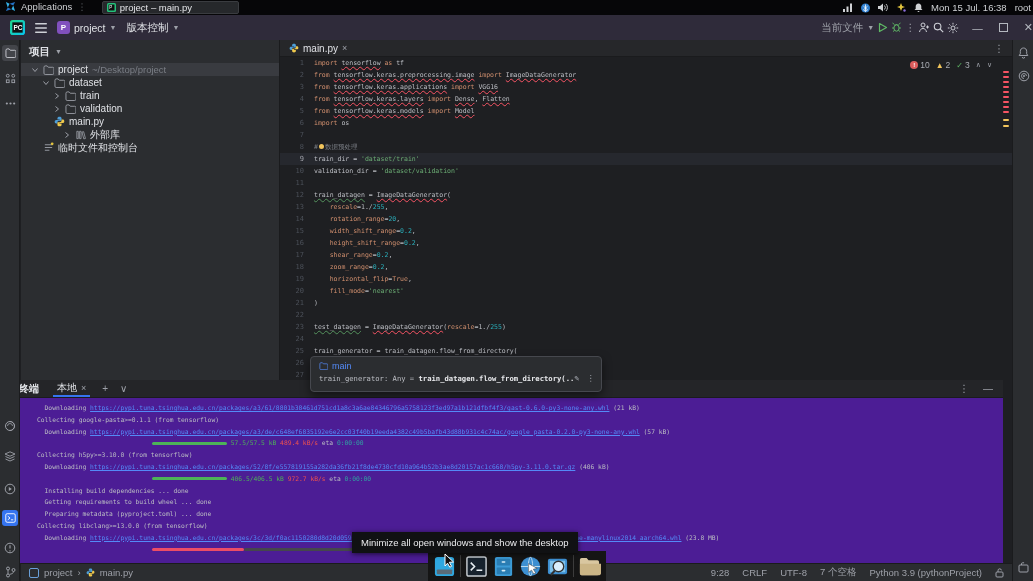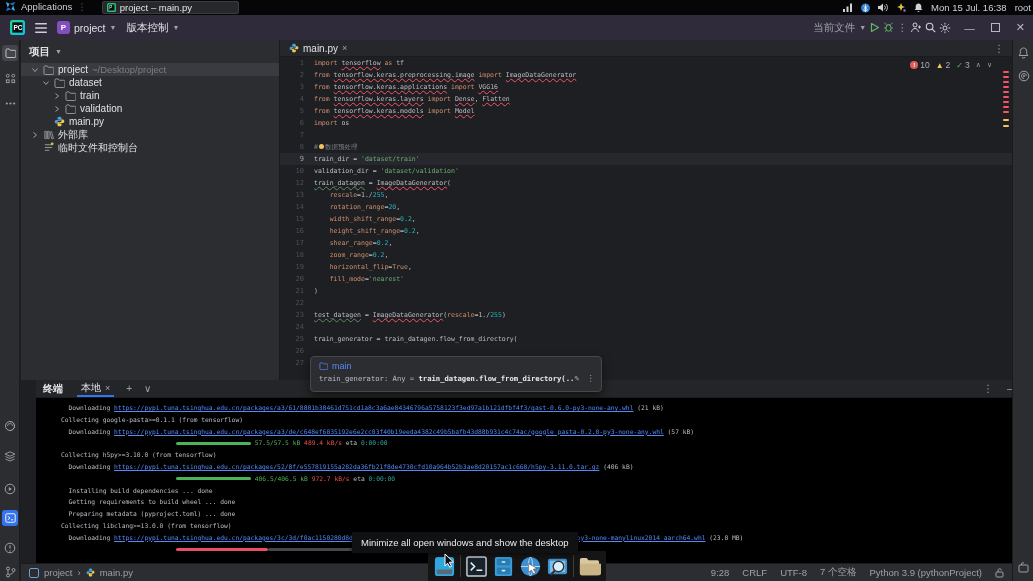--- a/index.html
+++ b/index.html
@@ -13,21 +13,21 @@
   .win-btn{display:flex;align-items:center;gap:4px;background:#26282b;border:1px solid #3a3c40;
     border-radius:2px;height:11px;padding:0 46px 0 4px;margin-left:10px;color:#e4e5e8;}
   .sys-right{margin-left:auto;display:flex;align-items:center;gap:8px;padding-right:2px;white-space:nowrap;}
   
   #header{position:absolute;top:15px;left:0;width:1033px;height:25px;background:#2f2b3a;
     display:flex;align-items:center;color:#dfe1e5;font-size:10.5px;}
   .hd-item{display:flex;align-items:center;gap:4px;margin-left:10px;}
   .avatar{width:13px;height:13px;border-radius:3px;background:#8150be;color:#fff;font-size:8px;
     display:flex;align-items:center;justify-content:center;font-weight:bold;}
   .chev{color:#9da0a8;font-size:7px;}
-  .hd-right{margin-left:auto;display:flex;align-items:center;gap:3px;padding-right:8px;color:#9da0a8;}
+  .hd-right{margin-left:auto;display:flex;align-items:center;gap:3px;color:#9da0a8;}
   .wctl{display:flex;align-items:center;gap:16px;margin-left:10px;color:#b4b8bf;}
   .maxbox{width:7px;height:7px;border:1px solid #b4b8bf;display:inline-block;}
   
   #leftstrip{position:absolute;left:0;top:40px;width:20px;height:541px;background:#2b2d30;
     border-right:1px solid #1a1b1d;box-sizing:border-box;z-index:6;}
   .ls{position:absolute;left:2px;width:16px;height:16px;border-radius:3px;
     display:flex;align-items:center;justify-content:center;}
   .ls.on-gray{background:#43454a;}
   .ls.on-blue{background:#3574f0;}
   #rightstrip{position:absolute;left:1012px;top:40px;width:21px;height:541px;background:#2b2d30;
@@ -71,21 +71,21 @@
   .mark.y{background:#f2c55c;}
   
   #ctx-popup{position:absolute;left:30px;top:316px;width:292px;height:36px;background:#2b2d30;
     border:1px solid #46484e;border-radius:4px;box-shadow:0 4px 10px rgba(0,0,0,.5);z-index:7;box-sizing:border-box;}
   .pop-r1{display:flex;align-items:center;gap:4px;padding:4px 8px 1px;color:#548af7;font-size:9px;}
   .pop-r2{display:flex;align-items:center;padding:1px 8px;font-family:"DejaVu Sans Mono",monospace;
     font-size:7.2px;color:#bcbec4;white-space:pre;}
   .pop-b{color:#e8e9ec;font-weight:bold;}
   .pop-icons{margin-left:auto;display:flex;gap:7px;color:#9da0a8;font-size:8.5px;}
   
-  #terminal{position:absolute;left:36px;top:380px;width:991px;height:183px;background:#000000;}
+  #terminal{position:absolute;left:12px;top:380px;width:991px;height:183px;background:#4c1d95;}
   .term-head{height:17px;background:#242528;border-bottom:1px solid #1a1b1d;display:flex;
     align-items:center;font-size:10px;color:#dfe1e5;padding-left:7px;}
   .term-title{font-weight:bold;margin-right:14px;}
   .term-tab{display:flex;align-items:center;gap:4px;height:100%;border-bottom:2px solid #3574f0;
     padding:0 4px;box-sizing:border-box;}
   .term-x{color:#9da0a8;font-size:9px;}
   .term-plus,.term-chev{color:#9da0a8;margin-left:12px;}
   .term-right{margin-left:auto;display:flex;gap:14px;color:#9da0a8;padding-right:10px;}
   .term-body{padding:4px 0 0 25px;font-family:"DejaVu Sans Mono",monospace;font-size:6.3px;color:#bcbec4;}
   .tl{height:11.8px;line-height:11.8px;white-space:pre;display:flex;align-items:center;}
@@ -393,21 +393,21 @@
         <div class="trow" style="padding-left: 21px;">
           <span class="tspacer"></span>
           <span>
             <svg width="11" height="11" viewBox="0 0 16 16">
               <path d="M8 1C6 1 5 1.9 5 3.3V5h3.2v.9H3.3C1.9 5.9 1 7 1 8.5S1.9 11 3.3 11H5V9.1C5 7.8 6.1 7 7.5 7H11V3.3C11 1.9 10 1 8 1z" fill="#4e9fd8"></path>
               <path d="M8 15c2 0 3-.9 3-2.3V11H7.8v-.9h4.9c1.4 0 2.3-1.1 2.3-2.6S14.1 5 12.7 5H11v1.9C11 8.2 9.9 9 8.5 9H5v3.7C5 14.1 6 15 8 15z" fill="#efc94c"></path>
             </svg>
           </span>
           <span>main.py</span>
         </div>
-        <div class="trow" style="padding-left: 10px;">
+        <div class="trow" style="padding-left: 10px; margin-left: 32px;">
           <span>
             <svg width="8" height="8" viewBox="0 0 8 8">
               <path d="M2.5 1.5l3 2.5-3 2.5" stroke="#9da0a8" fill="none"></path>
             </svg>
           </span>
           <span>
             <svg width="11" height="11" viewBox="0 0 12 12">
               <path d="M2 10.5v-8h1.6v8zM5 10.5v-8h1.6v8zM7.6 3.4l1.8-.5 2 7.4-1.8.5z" fill="none" stroke="#9da0a8" stroke-width=".9"></path>
             </svg>
           </span>
@@ -445,20 +445,21 @@
           <div class="cl"><span class="g">1</span><span class="t"><span class="tk-k">import </span><span class="tk-e">tensorflow</span><span class="tk-k"> as </span><span class="tk-d">tf</span></span></div>
           <div class="cl"><span class="g">2</span><span class="t"><span class="tk-k">from </span><span class="tk-e">tensorflow.keras.preprocessing.image</span><span class="tk-k"> import </span><span class="tk-e">ImageDataGenerator</span></span></div>
           <div class="cl"><span class="g">3</span><span class="t"><span class="tk-k">from </span><span class="tk-e">tensorflow.keras.applications</span><span class="tk-k"> import </span><span class="tk-e">VGG16</span></span></div>
           <div class="cl"><span class="g">4</span><span class="t"><span class="tk-k">from </span><span class="tk-e">tensorflow.keras.layers</span><span class="tk-k"> import </span><span class="tk-e">Dense</span><span class="tk-d">, </span><span class="tk-e">Flatten</span></span></div>
           <div class="cl"><span class="g">5</span><span class="t"><span class="tk-k">from </span><span class="tk-e">tensorflow.keras.models</span><span class="tk-k"> import </span><span class="tk-e">Model</span></span></div>
           <div class="cl"><span class="g">6</span><span class="t"><span class="tk-k">import </span><span class="tk-d">os</span></span></div>
           <div class="cl"><span class="g">7</span><span class="t"></span></div>
           <div class="cl"><span class="g">8</span><span class="t"><span class="tk-c">#</span><i class="tk-bulb"></i><span class="tk-c">数据预处理</span></span></div>
           <div class="cl cur"><span class="g">9</span><span class="t"><span class="tk-d">train_dir = </span><span class="tk-s">'dataset/train'</span></span></div>
           <div class="cl"><span class="g">10</span><span class="t"><span class="tk-d">validation_dir = </span><span class="tk-s">'dataset/validation'</span></span></div>
+          <div class="cl"><span class="g">11</span><span class="t"></span></div>
           <div class="cl"><span class="g">12</span><span class="t"><span class="tk-t">train_datagen</span><span class="tk-d"> = </span><span class="tk-e">ImageDataGenerator</span><span class="tk-d">(</span></span></div>
           <div class="cl"><span class="g">13</span><span class="t"><span class="tk-d">    </span><span class="tk-p">rescale</span><span class="tk-d">=1./</span><span class="tk-n">255</span><span class="tk-d">,</span></span></div>
           <div class="cl"><span class="g">14</span><span class="t"><span class="tk-d">    </span><span class="tk-p">rotation_range</span><span class="tk-d">=</span><span class="tk-n">20</span><span class="tk-d">,</span></span></div>
           <div class="cl"><span class="g">15</span><span class="t"><span class="tk-d">    </span><span class="tk-p">width_shift_range</span><span class="tk-d">=</span><span class="tk-n">0.2</span><span class="tk-d">,</span></span></div>
           <div class="cl"><span class="g">16</span><span class="t"><span class="tk-d">    </span><span class="tk-p">height_shift_range</span><span class="tk-d">=</span><span class="tk-n">0.2</span><span class="tk-d">,</span></span></div>
           <div class="cl"><span class="g">17</span><span class="t"><span class="tk-d">    </span><span class="tk-p">shear_range</span><span class="tk-d">=</span><span class="tk-n">0.2</span><span class="tk-d">,</span></span></div>
           <div class="cl"><span class="g">18</span><span class="t"><span class="tk-d">    </span><span class="tk-p">zoom_range</span><span class="tk-d">=</span><span class="tk-n">0.2</span><span class="tk-d">,</span></span></div>
           <div class="cl"><span class="g">19</span><span class="t"><span class="tk-d">    </span><span class="tk-p">horizontal_flip</span><span class="tk-d">=</span><span class="tk-k">True</span><span class="tk-d">,</span></span></div>
           <div class="cl"><span class="g">20</span><span class="t"><span class="tk-d">    </span><span class="tk-p">fill_mode</span><span class="tk-d">=</span><span class="tk-s">'nearest'</span></span></div>
           <div class="cl"><span class="g">21</span><span class="t"><span class="tk-d">)</span></span></div>

